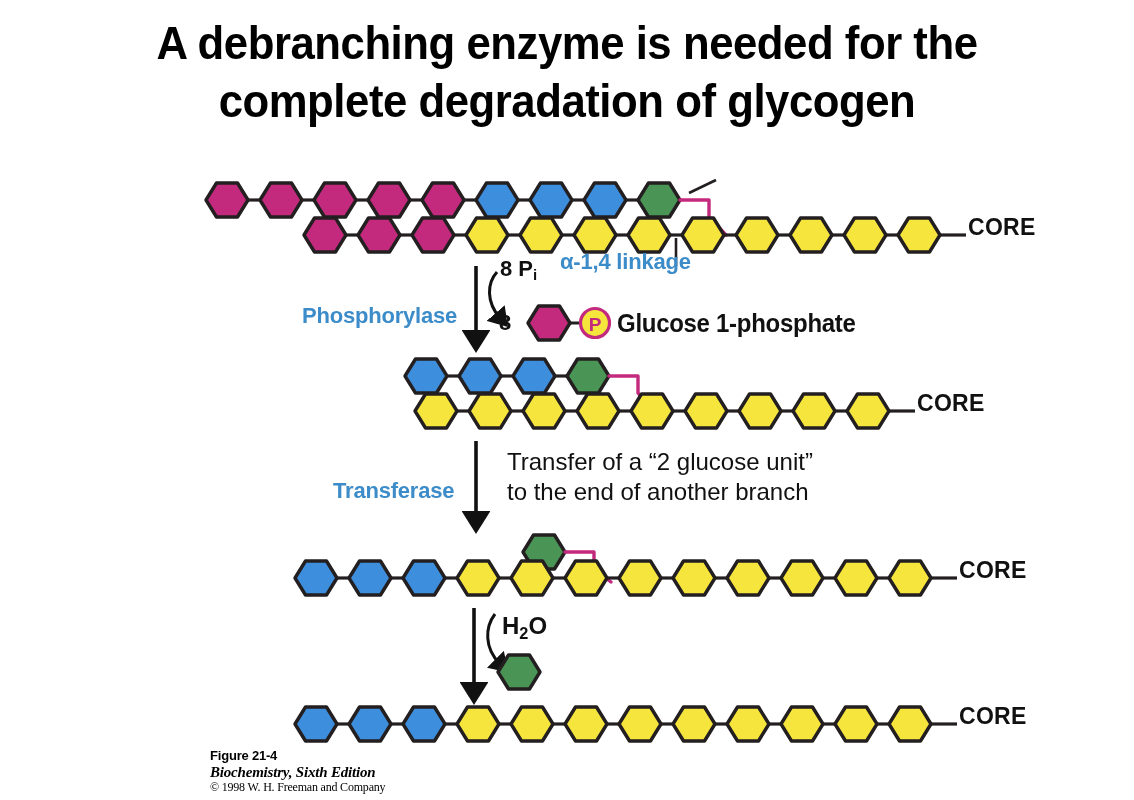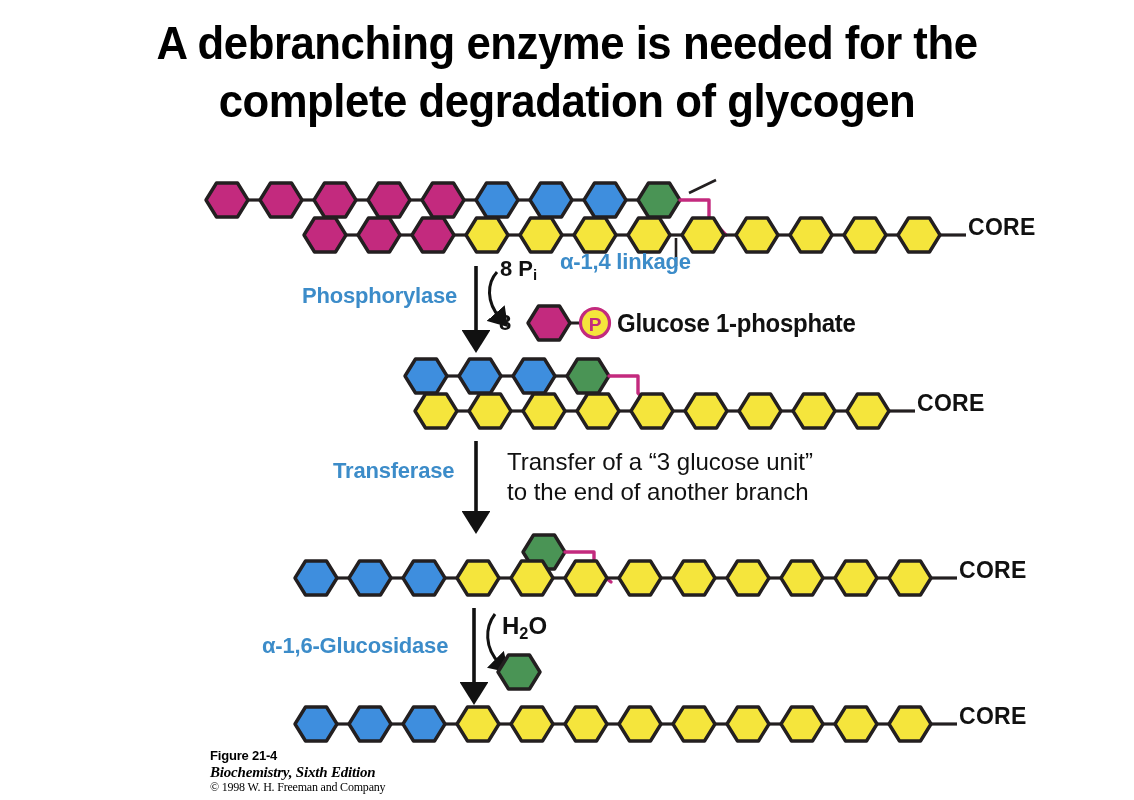--- a/index.html
+++ b/index.html
@@ -68,20 +68,21 @@
     font-weight: bold;
     font-size: 22px;
     color: #3C8CC9;
     letter-spacing: -0.2px;
   }
   .lbl-enzyme {
     font-weight: bold;
     font-size: 22px;
     color: #3C8CC9;
     letter-spacing: -0.2px;
+    margin-top: 20px;
   }
   .lbl-black-bold {
     font-weight: bold;
     font-size: 22px;
     color: #111;
   }
   .lbl-g1p {
     font-weight: bold;
     font-size: 25px;
     color: #111;
@@ -350,26 +351,25 @@
   <div class="lbl lbl-black-bold" style="left:500px; top:256px;"><span>8 P</span><span class="sub">i</span></div>
 
   <div class="lbl lbl-black-bold" style="left:499px; top:310px;">8</div>
 
   <div class="lbl lbl-g1p" style="left:617px; top:309px;">Glucose 1-phosphate</div>
 
   <div class="lbl lbl-core" style="left:917px; top:390px;">CORE</div>
 
   <div class="lbl lbl-enzyme" style="left:333px; top:458px;">Transferase</div>
 
-  <div class="lbl lbl-note" style="left:507px; top:447px;">Transfer of a “3 glucose unit”
+  <div class="lbl lbl-note" style="left:507px; top:447px;">Transfer of a “2 glucose unit”
 to the end of another branch</div>
 
   <div class="lbl lbl-core" style="left:959px; top:557px;">CORE</div>
 
-  <div class="lbl lbl-enzyme" style="left:262px; top:633px;">α-1,6-Glucosidase</div>
 
   <div class="lbl lbl-black-bold" style="left:502px; top:612px; font-size:24px;"><span>H</span><span class="sub">2</span><span>O</span></div>
 
   <div class="lbl lbl-core" style="left:959px; top:703px;">CORE</div>
 </div>
 
 <div id="credit">
   <div class="c-fig">Figure 21-4</div>
   <div class="c-book">Biochemistry, Sixth Edition</div>
   <div class="c-copy">© 1998 W. H. Freeman and Company</div>

